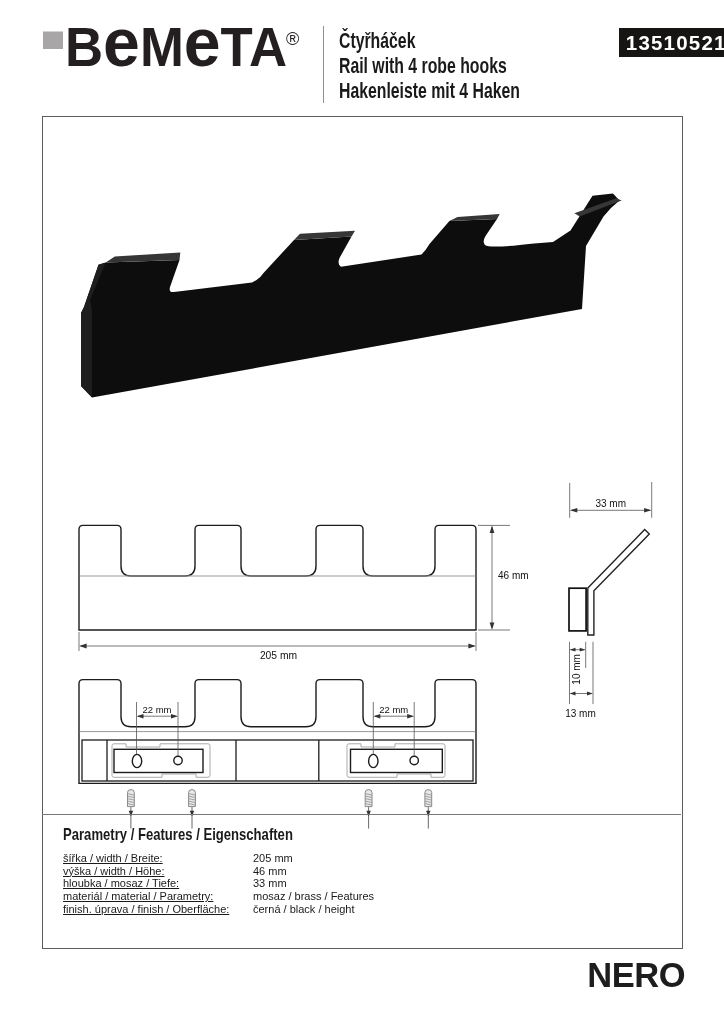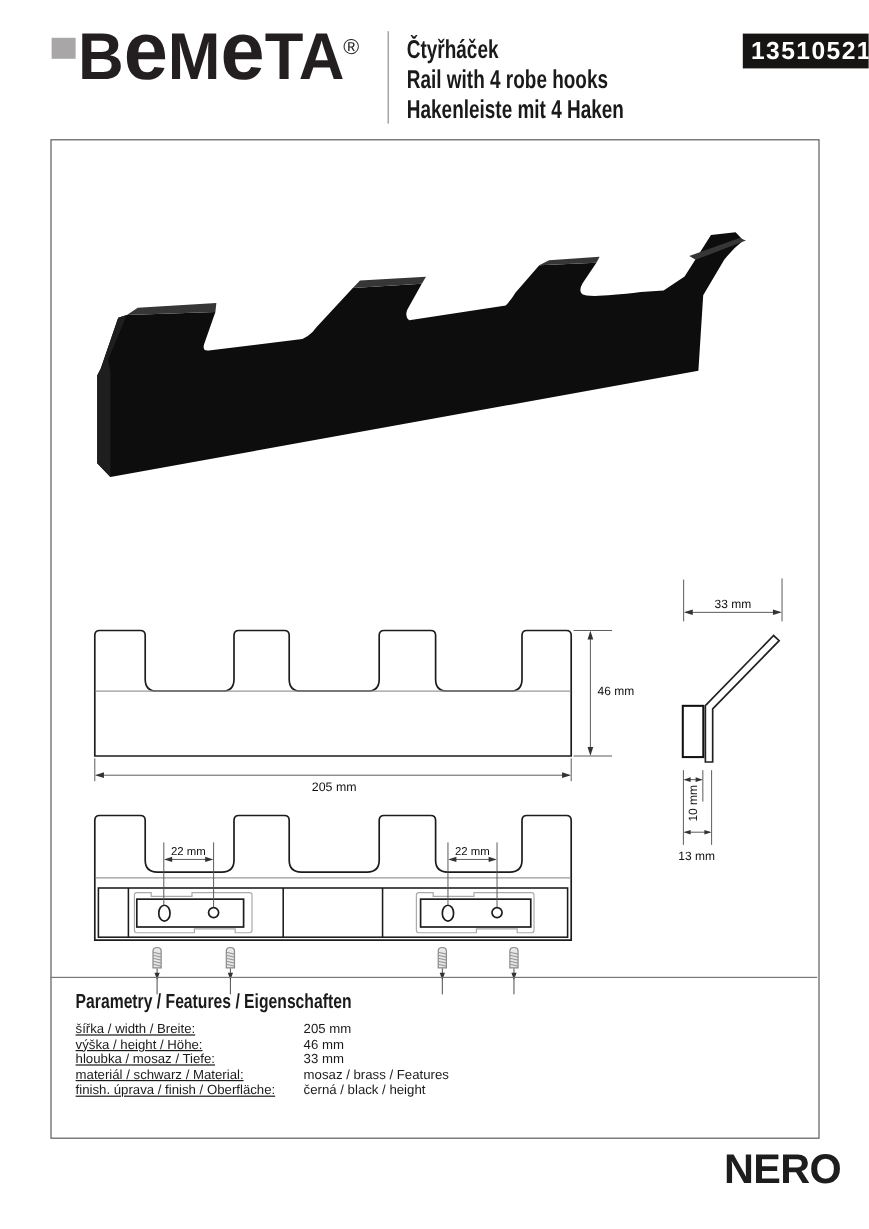--- a/index.html
+++ b/index.html
@@ -205,29 +205,29 @@
     <use href="#leader" x="428.3" y="789.6"></use>
   </svg>
 
   <div class="abs" style="left:42px;top:814px;width:639px;height:1px;background:#777;"></div>
 
   <div class="abs" style="left:63px;top:825px;font-weight:bold;font-size:17px;color:#1a1a1a;transform:scaleX(0.77);transform-origin:0 0;white-space:nowrap;">Parametry / Features / Eigenschaften</div>
 
   <div class="abs" style="left:63px;top:852px;font-size:11px;color:#1a1a1a;line-height:12.7px;white-space:nowrap;text-decoration:underline;">
 
     <div>šířka / width / Breite:</div>
-    <div>výška / height / Höhe:</div>
+    <div>výška / width / Höhe:</div>
     <div>hloubka / mosaz / Tiefe:</div>
-    <div>materiál / schwarz / Material:</div>
+    <div>materiál / material / Parametry:</div>
     <div>finish. úprava / finish / Oberfläche:</div>
   </div>
 
   <div class="abs" style="left:253px;top:852px;font-size:11px;color:#1a1a1a;line-height:12.7px;white-space:nowrap;">
     <div>205 mm</div>
     <div>46 mm</div>
     <div>33 mm</div>
     <div>mosaz / brass / Features</div>
     <div>černá / black / height</div>
   </div>
 
-  <div class="abs" style="left:0;top:955.5px;width:685px;text-align:right;font-weight:bold;font-size:34.5px;color:#1d1d1d;letter-spacing:-0.5px;padding-left:16px;">NERO</div>
+  <div class="abs" style="left:0;top:955.5px;width:685px;text-align:right;font-weight:bold;font-size:34.5px;color:#1d1d1d;letter-spacing:-0.5px;">NERO</div>
 
 </div>
 
 </body></html>

